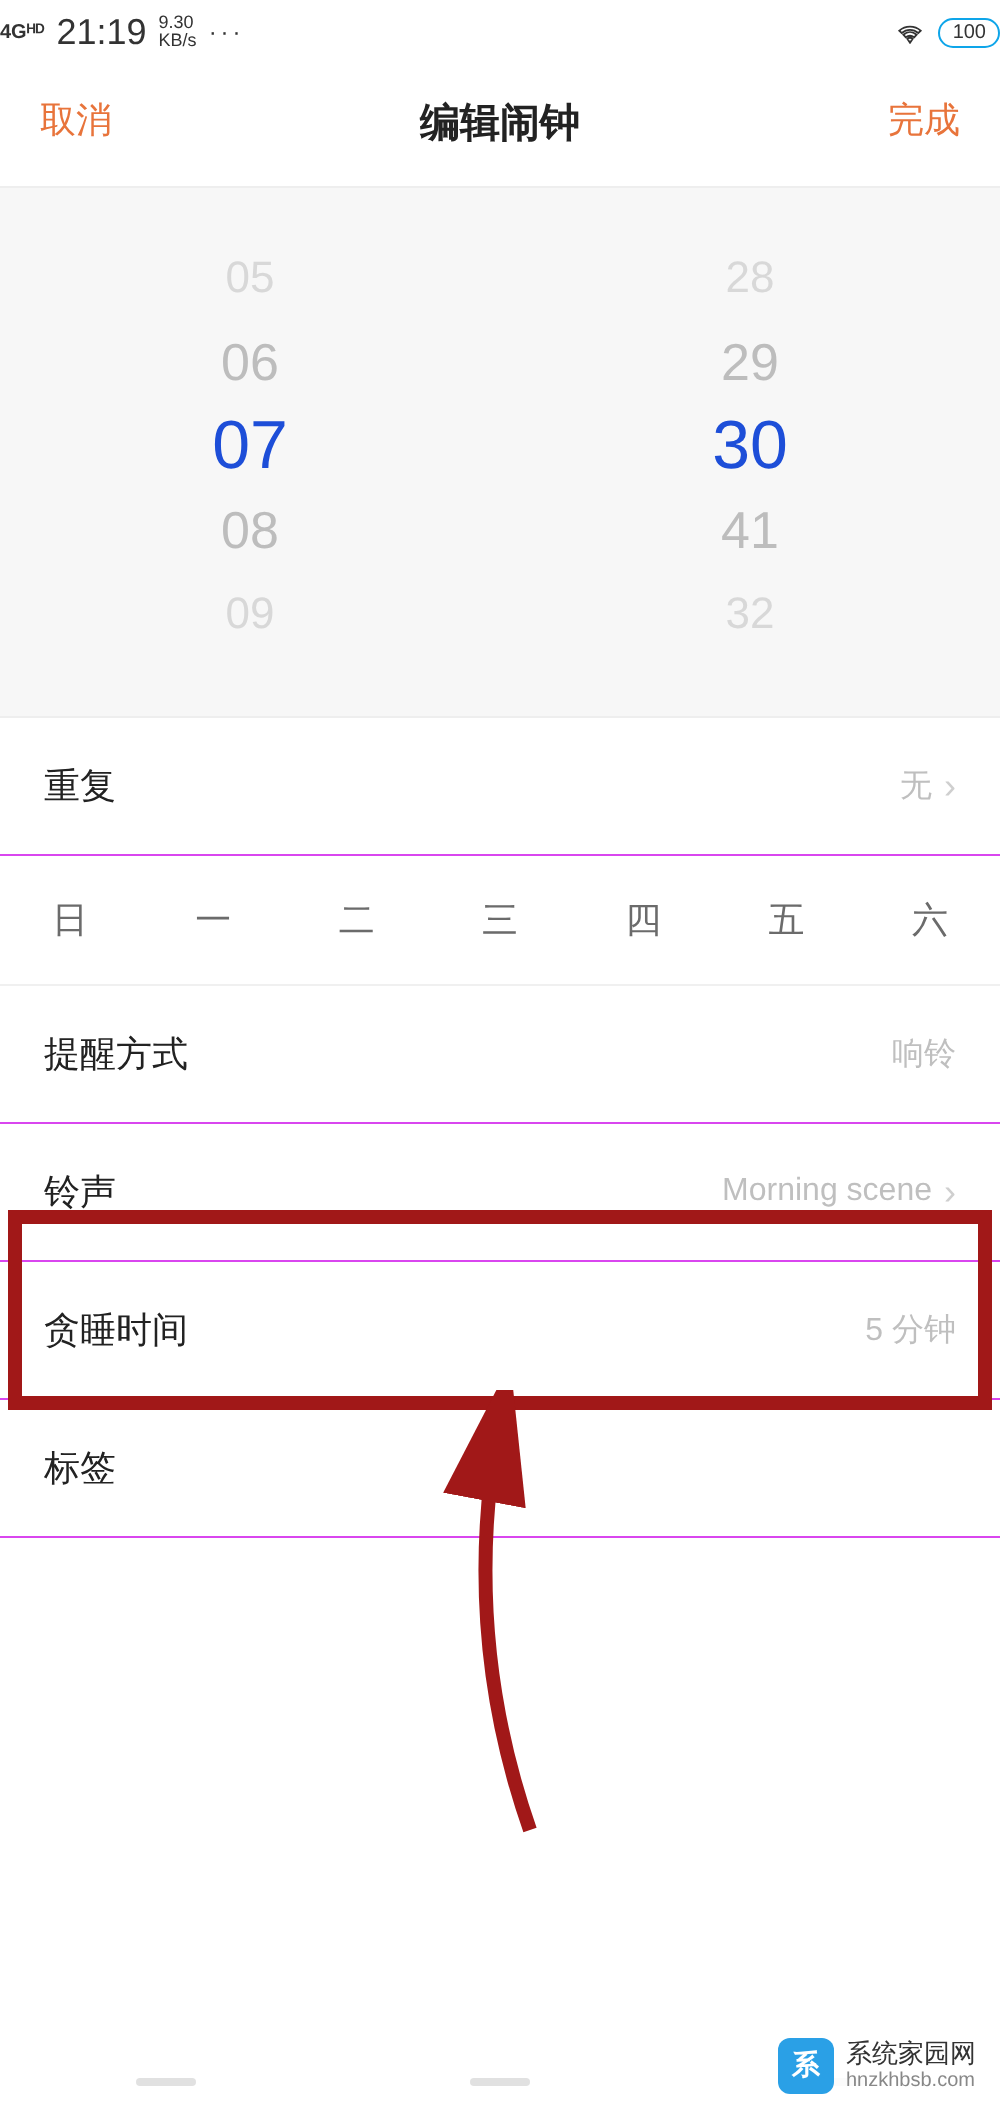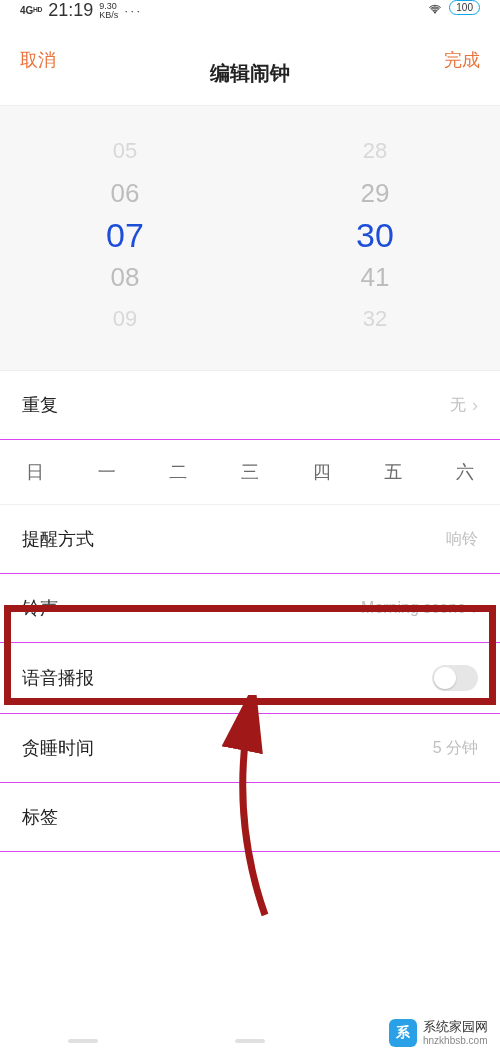--- a/index.html
+++ b/index.html
@@ -9,22 +9,22 @@
       background: #fff;
       font-family: -apple-system, "Helvetica Neue", Arial, sans-serif;
       position: relative;
       overflow: hidden;
     }
 
     
     .status-bar {
       height: 32px;
       display: flex;
-      align-items: flex-start;
-      padding: 0 20px;
+      align-items: center;
+      padding: 0 0;
       font-size: 12px;
       color: #333;
     }
     .status-left { display: flex; align-items: center; gap: 6px; }
     .status-right { margin-left: auto; display: flex; align-items: center; gap: 6px; }
     .sig-4g { font-size: 10px; font-weight: 600;}
     .time { font-size: 18px; font-weight: 500; }
     .kbs { font-size: 9px; line-height: 1; }
     .dots { letter-spacing: 2px; }
     .battery {
@@ -42,21 +42,20 @@
       padding: 16px 20px 18px;
     }
     .nav-cancel, .nav-done {
       color: #e8743b;
       font-size: 18px;
     }
     .nav-title {
       font-size: 20px;
       font-weight: 600;
       color: #222;
-      margin-top: 12px;
     }
 
     
     .picker-area {
       background: #f7f7f7;
       border-top: 1px solid #eee;
       border-bottom: 1px solid #eee;
       padding: 24px 0 30px;
     }
     .picker-cols {
@@ -252,24 +251,20 @@
     <span>提醒方式</span>
     <span class="value">响铃</span>
   </div>
 
   <div class="row">
     <span>铃声</span>
     <span class="value">Morning scene</span>
     <span class="chev">›</span>
   </div>
 
-  <div class="row">
-    <span>语音播报</span>
-    <span class="toggle"></span>
-  </div>
 
   <div class="row">
     <span>贪睡时间</span>
     <span class="value">5 分钟</span>
   </div>
 
   <div class="row">
     <span>标签</span>
   </div>
 

